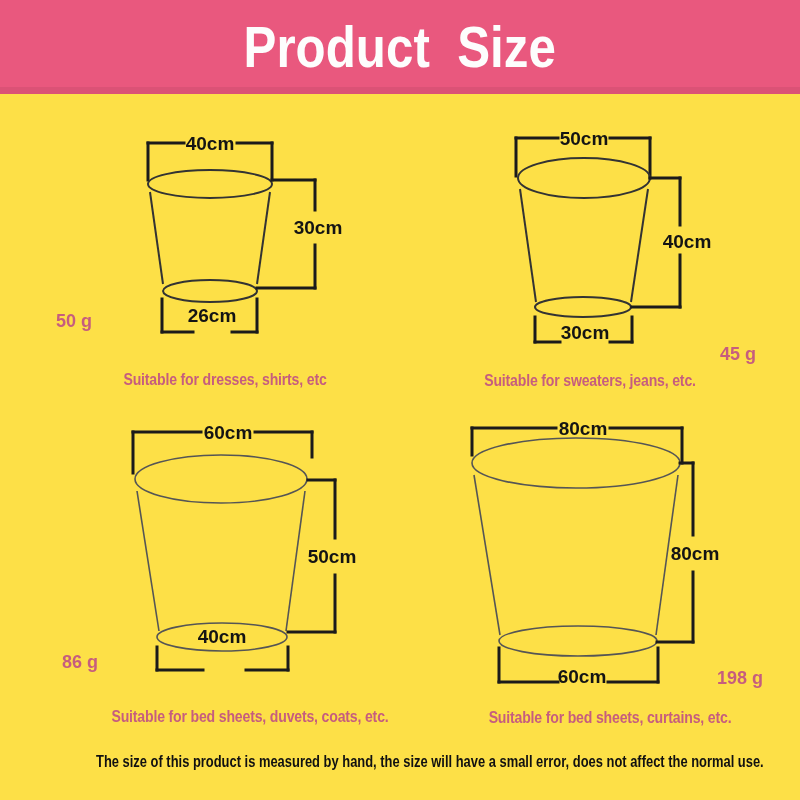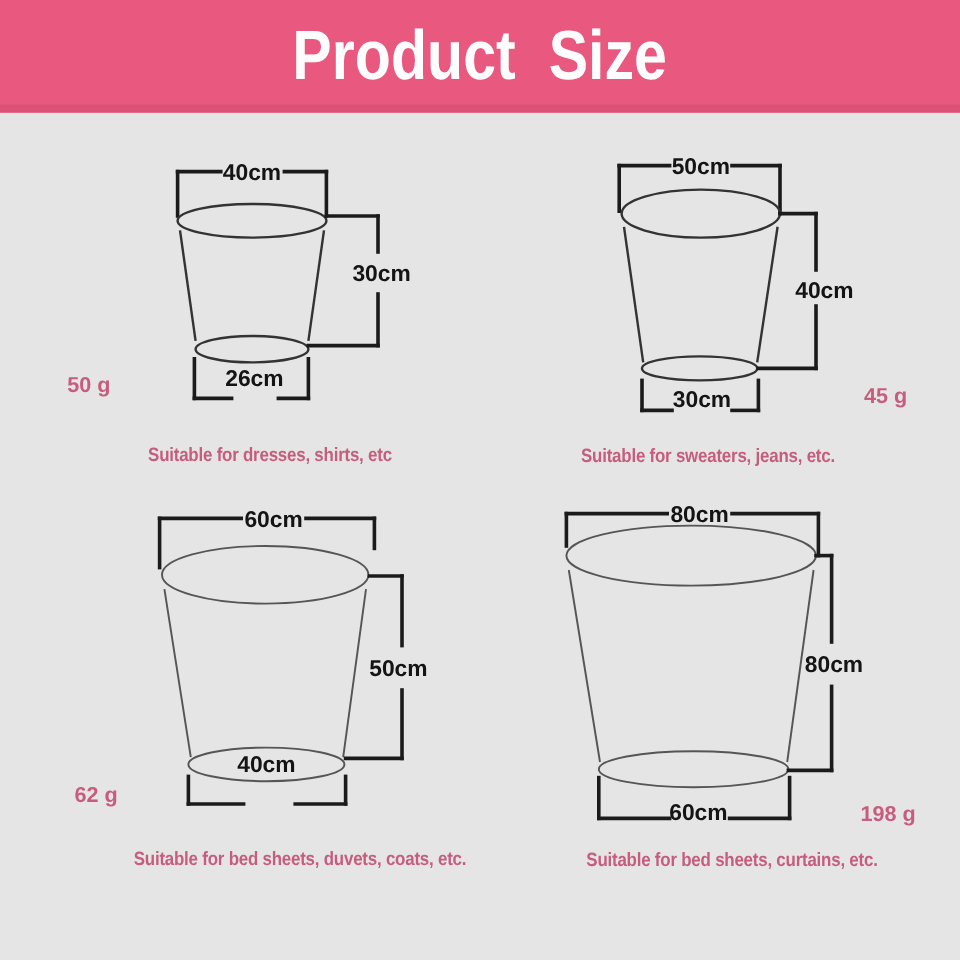--- a/index.html
+++ b/index.html
@@ -1,17 +1,17 @@
 <!DOCTYPE html>
 <html><head>
 <meta charset="utf-8">
 <style>
   html,body{margin:0;padding:0;}
   .page{
-    position:relative;width:800px;height:800px;background:#e5e5e5;overflow:hidden;
+    position:relative;width:800px;height:800px;background:#fde047;overflow:hidden;
     font-family:"Liberation Sans", sans-serif;
   }
   
   .header{
     position:absolute;left:0;top:0;width:800px;height:94px;
     background:#e9587e;
     box-shadow: inset 0 -7px 0 rgba(0,0,0,0.06);
     display:flex;align-items:center;justify-content:center;
   }
   .title{
@@ -30,21 +30,21 @@
   .dimlabel{
     font-family:"Liberation Sans", sans-serif;font-weight:bold;font-size:19px;
     fill:#141414;text-anchor:middle;
   }
   
   .weight{
     position:absolute;color:#c65d7e;font-weight:bold;font-size:18px;
     text-align:center;line-height:20px;
   }
   .w1{left:38px;top:311px;width:72px;}
-  .w2{left:698px;top:320px;width:80px;text-align:center;}
+  .w2{left:698px;top:344px;width:80px;text-align:center;}
   .w3{left:44px;top:652px;width:72px;}
   .w4{left:695px;top:668px;width:90px;}
   
   .caption{
     position:absolute;color:#c65d7e;font-weight:bold;font-size:16px;
     text-align:center;line-height:18px;letter-spacing:-0.2px;
     transform:scaleX(0.88);transform-origin:center;white-space:nowrap;
   }
   .cap1{left:40px;top:371px;width:370px;}
   .cap2{left:420px;top:372px;width:340px;}
@@ -183,22 +183,25 @@
       <line x1="69" y1="248" x2="69" y2="282"></line>
       <line x1="228" y1="248" x2="228" y2="282"></line>
       <line x1="69" y1="282" x2="128" y2="282"></line>
       <line x1="178" y1="282" x2="228" y2="282"></line>
     </g>
     <text class="dimlabel" x="152" y="283">60cm</text>
   </svg>
 
   <div class="weight w1">50 g</div>
   <div class="weight w2">45 g</div>
-  <div class="weight w3">62 g</div>
+  <div class="weight w3">86 g</div>
   <div class="weight w4">198 g</div>
 
   <div class="caption cap1">Suitable for dresses, shirts, etc</div>
   <div class="caption cap2">Suitable for sweaters, jeans, etc.</div>
   <div class="caption cap3">Suitable for bed sheets, duvets, coats, etc.</div>
   <div class="caption cap4">Suitable for bed sheets, curtains, etc.</div>
 
+  <footer class="footer">
+    <p>The size of this product is measured by hand, the size will have a small error, does not affect the normal use.</p>
+  </footer>
 
 </div>
 
 </body></html>

